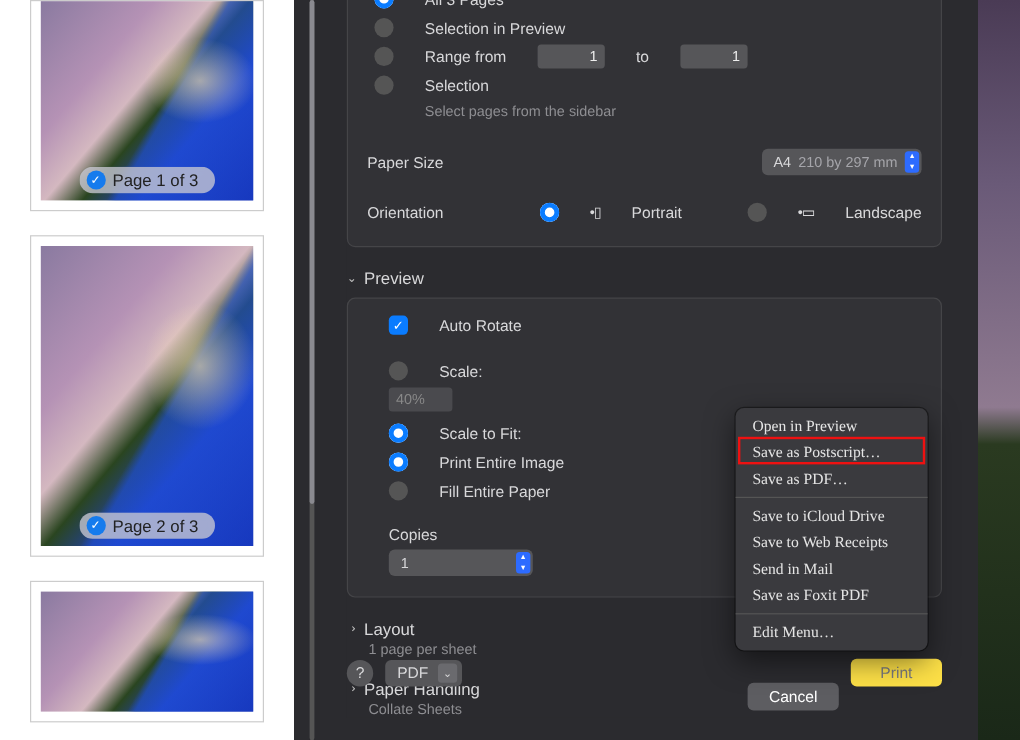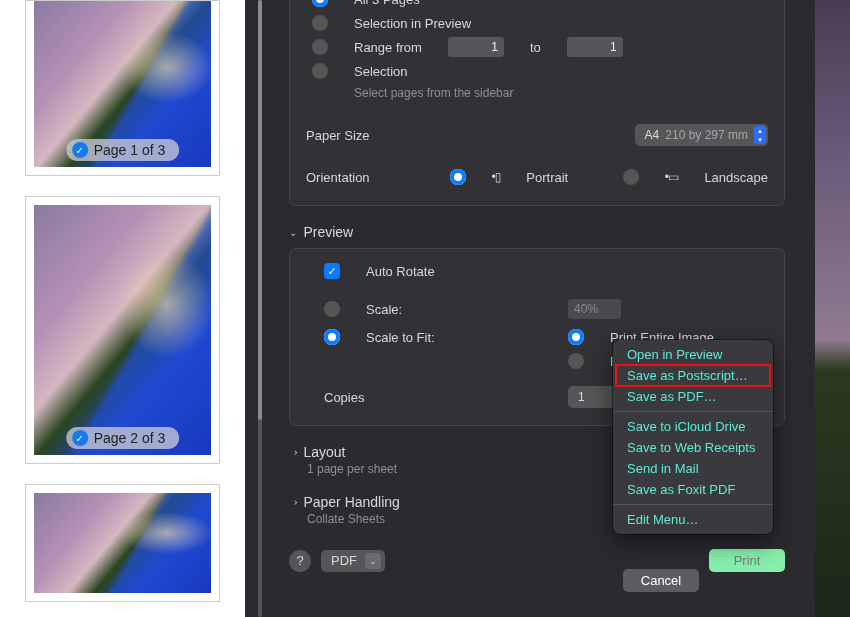--- a/index.html
+++ b/index.html
@@ -135,21 +135,21 @@
     display:flex;flex-direction:column;
   }
   .stepper span{flex:1;color:#fff;font-size:7px;text-align:center;line-height:9px;}
   .orient-icon{font-size:12px;letter-spacing:-1px;}
   .disclosure{
     display:flex;align-items:center;gap:6px;font-size:14px;margin-top:18px;cursor:default;
   }
   .chev{font-size:10px;color:#bbb;}
   .chev.right{transform:rotate(-90deg);display:inline-block;}
   .indent{margin-left:18px;}
-  .two-col{display:flex;align-items:flex-end;}
+  .two-col{display:flex;align-items:flex-start;flex-direction:column;}
   .two-col .left{flex:1;}
   .select{
     background:#565659;border-radius:5px;padding:2px 2px 2px 10px;
     display:flex;align-items:center;gap:8px;width:120px;
     font-size:12px;justify-content:space-between;
   }
   .select .stepper{background:#2d6bff;}
   
   .footer{
     position:absolute;bottom:25px;left:44px;right:30px;
@@ -166,37 +166,38 @@
   }
   .pdf-select .chev-sq{
     width:16px;height:16px;border-radius:3px;background:#6a6a6e;
     display:flex;align-items:center;justify-content:center;font-size:9px;
   }
   .btn{
     min-width:76px;text-align:center;padding:4px 16px;border-radius:5px;
     font-size:13px;
   }
   .btn.cancel{background:#5d5d61;color:#fff;margin-top:40px;}
-  .btn.print{background:#86efac;color:#7a7a7e;}
+  .btn.print{background:#fde047;color:#7a7a7e;}
   
   .menu{
     position:absolute;
     top:340px; 
     left:368px;
     width:160px;
     background:#3a3a3e;
     border-radius:7px;
     box-shadow:0 8px 24px rgba(0,0,0,.5), 0 0 0 1px rgba(0,0,0,.4);
     padding:4px 0;
     z-index:50;
     font-size:13px;
   }
   .menu-item{
-    padding:3px 14px;color:#5eead4;
+    padding:3px 14px;color:#e5e5e5;
     white-space:nowrap;
+    font-family:Liberation Serif, serif;
   }
   .menu-sep{height:1px;background:#555;margin:4px 0;}
   .menu .highlight{
     position:absolute;
     border:2px solid #e11;
     pointer-events:none;
   }
 </style>
 </head>
 <body>

